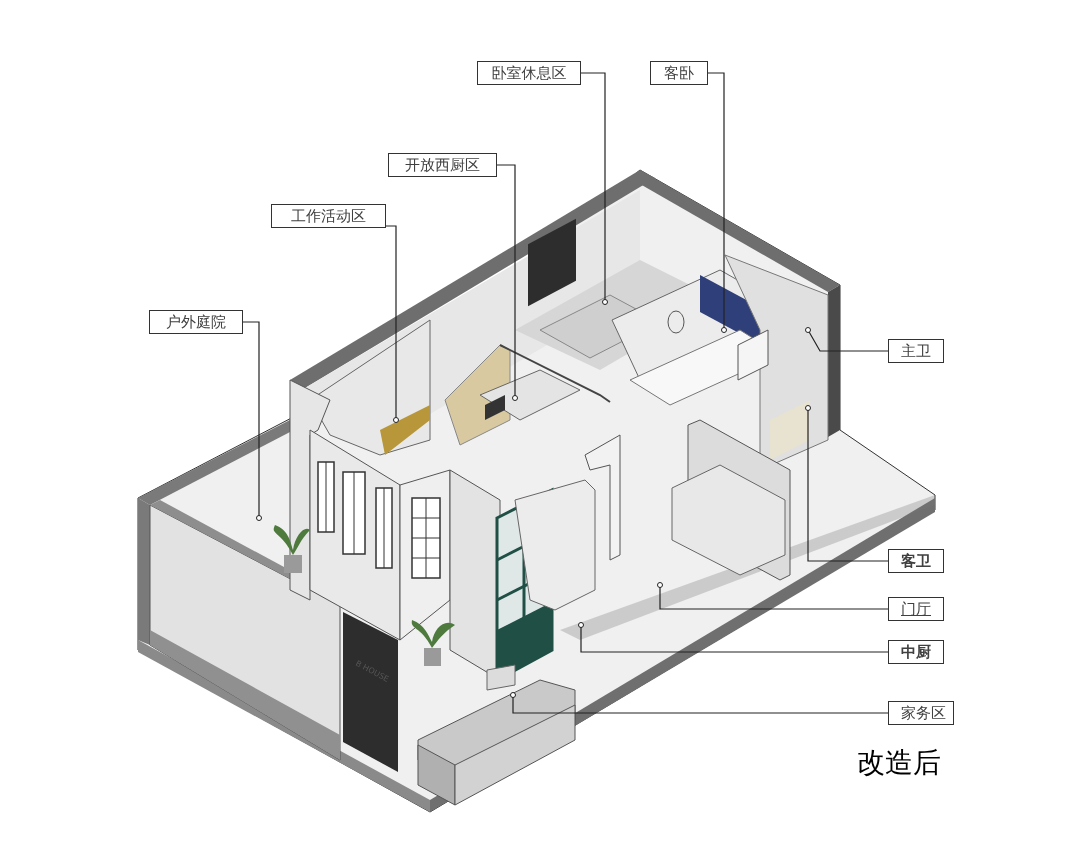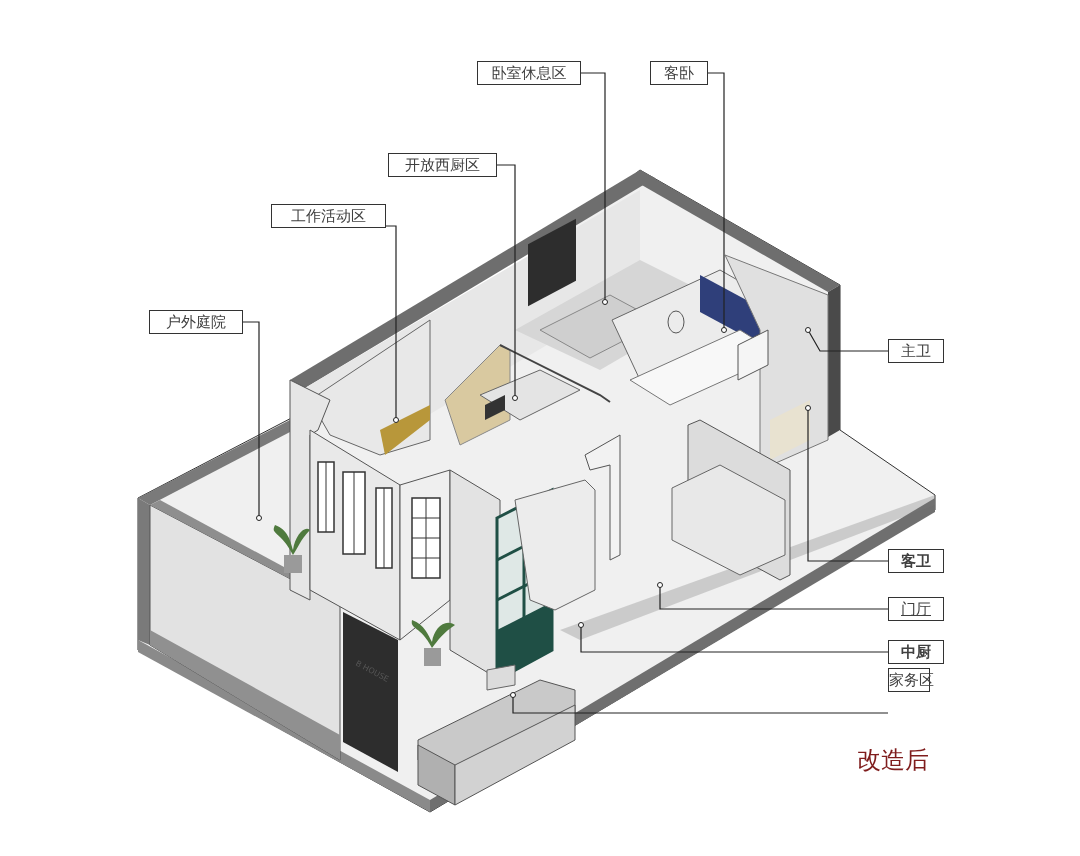--- a/index.html
+++ b/index.html
@@ -1,19 +1,19 @@
 <!DOCTYPE html>
 <html><head>
 <meta charset="utf-8">
 <style>
   html,body{margin:0;padding:0;background:#fff;}
   body{width:1080px;height:856px;position:relative;overflow:hidden;font-family:"DejaVu Sans",sans-serif;}
   #scene{position:absolute;left:0;top:0;width:1080px;height:856px;}
   .label{position:absolute;background:#fff;border:1.5px solid #333;color:#404040;font-size:15px;line-height:22px;height:22px;padding:0 8px;white-space:nowrap;box-sizing:content-box;text-align:center;}
-  .caption{position:absolute;font-size:24px;color:#7f1d1d;}
+  .caption{position:absolute;font-size:28px;color:#000000;}
 </style>
 </head>
 <body>
 
 <svg id="scene" width="1080" height="856" viewBox="0 0 1080 856">
 
   <g>
     <polygon points="138,498 418,352 640,170 840,285 840,430 935,495 935,510 430,812 138,650" fill="#f0f0f0" stroke="#333" stroke-width="1"></polygon>
     <polygon points="138,640 430,800 430,812 138,652" fill="#8a8a8a"></polygon>
     <polygon points="430,800 935,498 935,512 430,812" fill="#6f6f6f"></polygon>
@@ -150,15 +150,15 @@
 
 <div class="label" style="left:477px;top:61px;width:86px;">卧室休息区</div>
 <div class="label" style="left:650px;top:61px;width:40px;">客卧</div>
 <div class="label" style="left:388px;top:153px;width:91px;text-align:center;">开放西厨区</div>
 <div class="label" style="left:271px;top:204px;width:97px;">工作活动区</div>
 <div class="label" style="left:149px;top:310px;width:76px;">户外庭院</div>
 <div class="label" style="left:888px;top:339px;width:38px;text-align:center;">主卫</div>
 <div class="label" style="left:888px;top:549px;width:38px;font-weight:bold;">客卫</div>
 <div class="label" style="left:888px;top:597px;width:38px;text-decoration:underline;">门厅</div>
 <div class="label" style="left:888px;top:640px;width:38px;font-weight:bold;">中厨</div>
-<div class="label" style="left:888px;top:668px;width:40px;padding:0 0;">家务区</div>
+<div class="label" style="left:888px;top:701px;width:40px;padding:0 12px;">家务区</div>
 
 <div class="caption" style="left:857px;top:744px;">改造后</div>
 
 </body></html>

